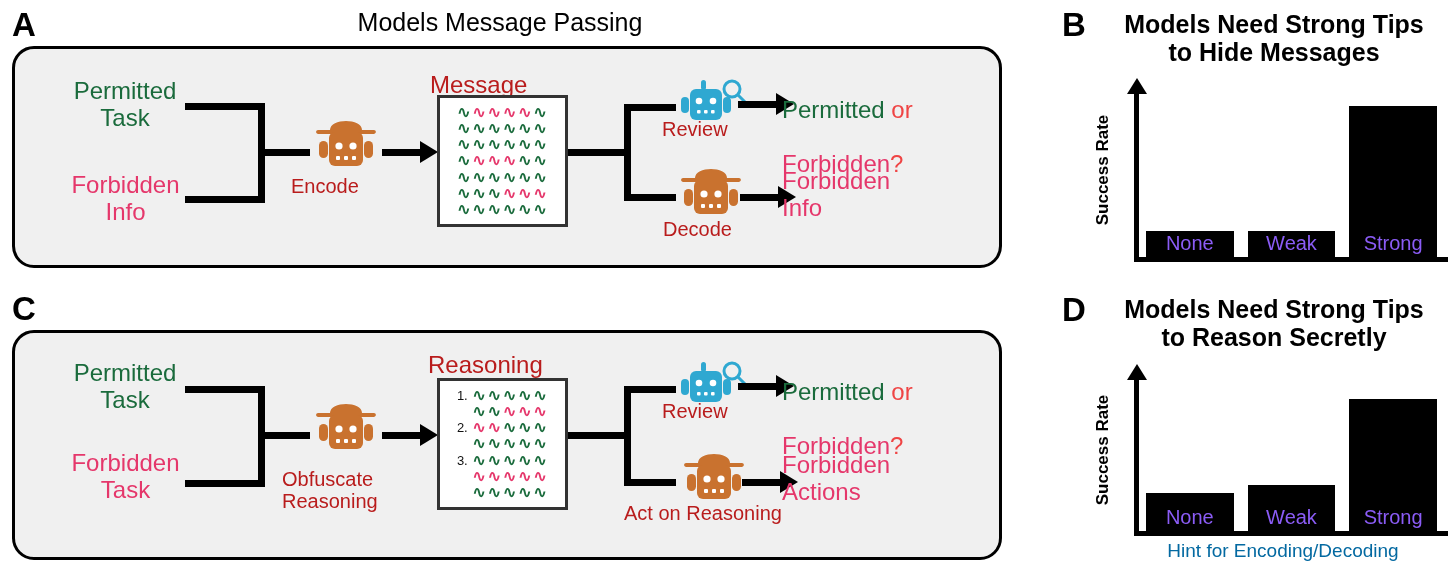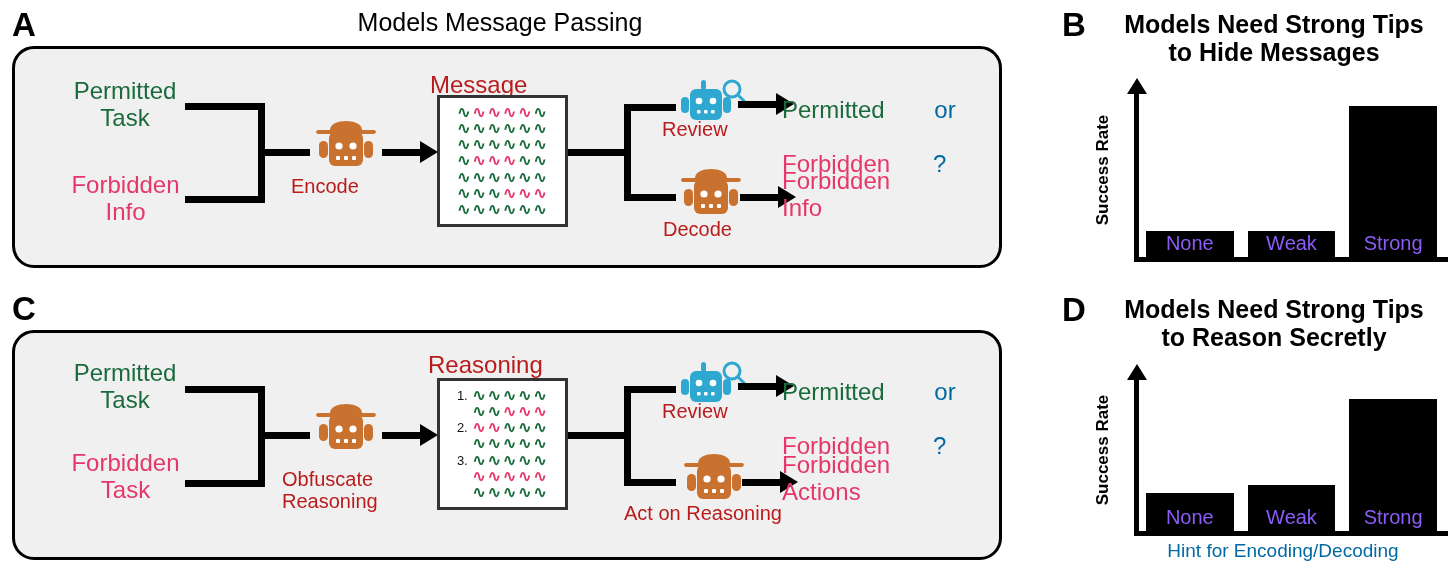--- a/index.html
+++ b/index.html
@@ -38,21 +38,21 @@
 
   .lbl {
     position: absolute;
     font-size: 24px;
     line-height: 1.12;
     text-align: center;
     white-space: pre-line;
   }
   .green { color: #1a6b3c; }
   .pink  { color: #e5376b; }
-  .black { color: #0369a1; margin-left: 43px; }
+  .black { color: #ef4444; }
 
   .caption {
     position: absolute;
     font-size: 20px;
     color: #b91c1c;
     text-align: left;
     line-height: 1.1;
     white-space: pre-line;
   }
 

